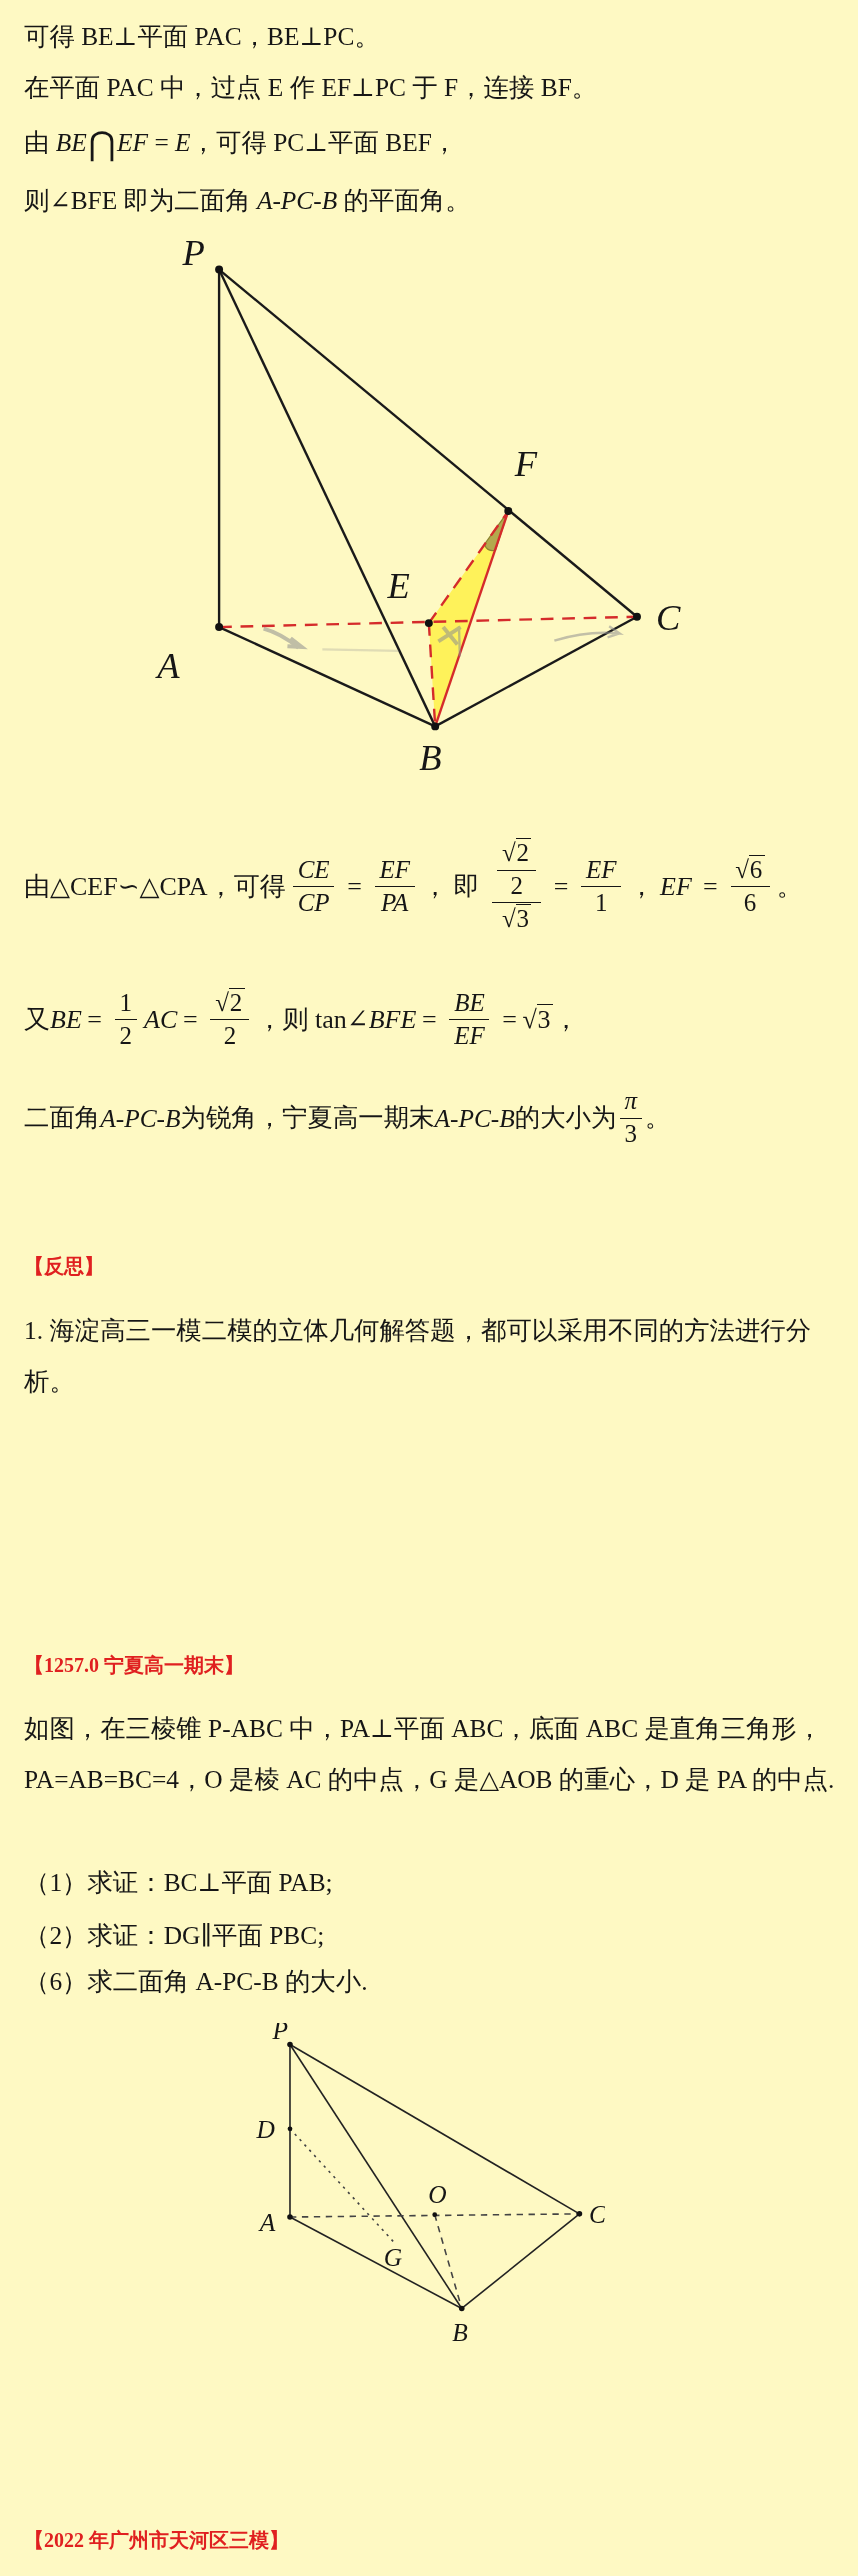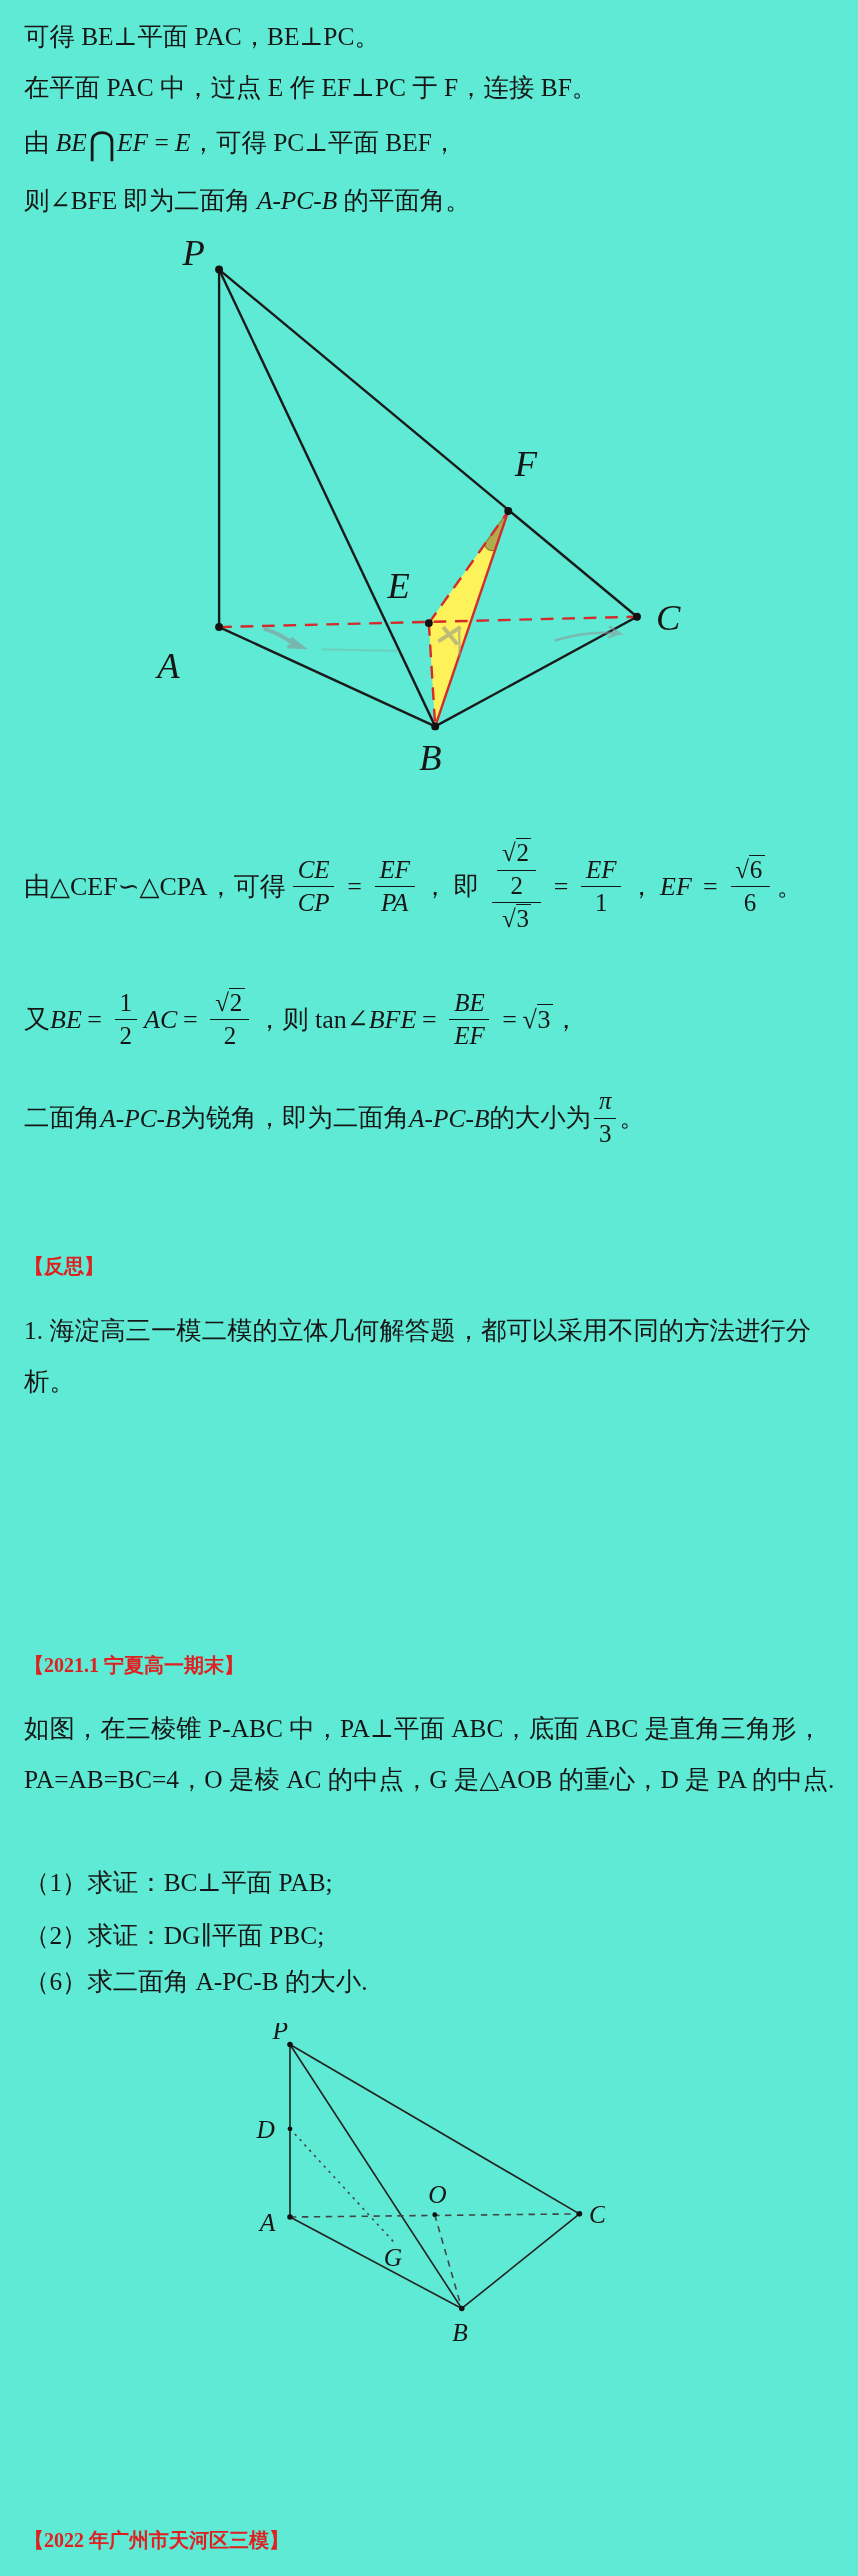--- a/index.html
+++ b/index.html
@@ -1,17 +1,17 @@
 <!DOCTYPE html>
 <html style="font-size:12.7px"><head>
 <meta charset="utf-8">
 <style>
   html,body{margin:0;padding:0;background:#ffffff;}
   .page{
-    position:relative;width:859px;height:2576px;background:#5eead4;
+    position:relative;width:859px;height:2576px;background:#fef9c3;
     font-family:"Liberation Serif","DejaVu Serif",serif;
     color:#161616;overflow:hidden;
   }
   .t{position:absolute;left:24px;margin:0;font-size:25.4px;line-height:1.35;white-space:nowrap;}
   .wrap{position:absolute;left:24px;width:814px;margin:0;font-size:25.4px;line-height:51px;white-space:normal;}
   .red{color:#e02020;font-weight:bold;font-size:20px;}
   .mi{font-style:italic;text-align:right;}
   .cap{font-style:normal;font-size:33px;vertical-align:-4px;padding:0 1.6px;}
   .eq{position:absolute;left:24px;display:flex;align-items:center;font-size:26px;white-space:nowrap;}
   .frac{display:inline-flex;flex-direction:column;align-items:center;margin:0 7.2px;font-size:25px;line-height:1.15;text-align:center;}
@@ -142,34 +142,34 @@
         <span class="d mi">EF</span>
       </span>
     <span class="op">=</span>
     <span class="sqrt"><span class="rk">√</span><span class="v">3</span></span>
     <span>，</span>
   </div>
 
   <div class="eq" style="top:1080px;height:76px;font-size:25.4px">
     <span>二面角 </span>
     <span class="mi">A-PC-B</span>
-    <span> 为锐角，即为二面角 </span>
+    <span> 为锐角，宁夏高一期末 </span>
     <span class="mi">A-PC-B</span>
     <span> 的大小为</span>
     <span class="frac" style="margin:0 3.2px">
         <span class="n mi">π</span>
         <span class="d">3</span>
       </span>
     <span>。</span>
   </div>
 
   <p class="t red" style="top:1253px">【反思】</p>
   <p class="wrap" style="top:1305px">1. 海淀高三一模二模的立体几何解答题，都可以采用不同的方法进行分析。</p>
 
-  <p class="t red" style="top:1652px">【2021.1 宁夏高一期末】</p>
+  <p class="t red" style="top:1652px">【1257.0 宁夏高一期末】</p>
   <p class="wrap" style="top:1703px">如图，在三棱锥 P-ABC 中，PA⊥平面 ABC，底面 ABC 是直角三角形，PA=AB=BC=4，O 是棱 AC 的中点，G 是△AOB 的重心，D 是 PA 的中点.</p>
   <p class="t" style="top:1865px">（1）求证：BC⊥平面 PAB;</p>
   <p class="t" style="top:1918px">（2）求证：DG∥平面 PBC;</p>
   <p class="t" style="top:1964px">（6）求二面角 A-PC-B 的大小.</p>
 
   <svg style="left:239px;top:2023px" width="366" height="334" viewBox="0 0 460 420">
     <g stroke="#222222" stroke-width="2" fill="none">
       <line x1="64" y1="27" x2="64" y2="244"></line>
       <line x1="64" y1="27" x2="428" y2="240"></line>
       <line x1="64" y1="27" x2="280" y2="359"></line>

